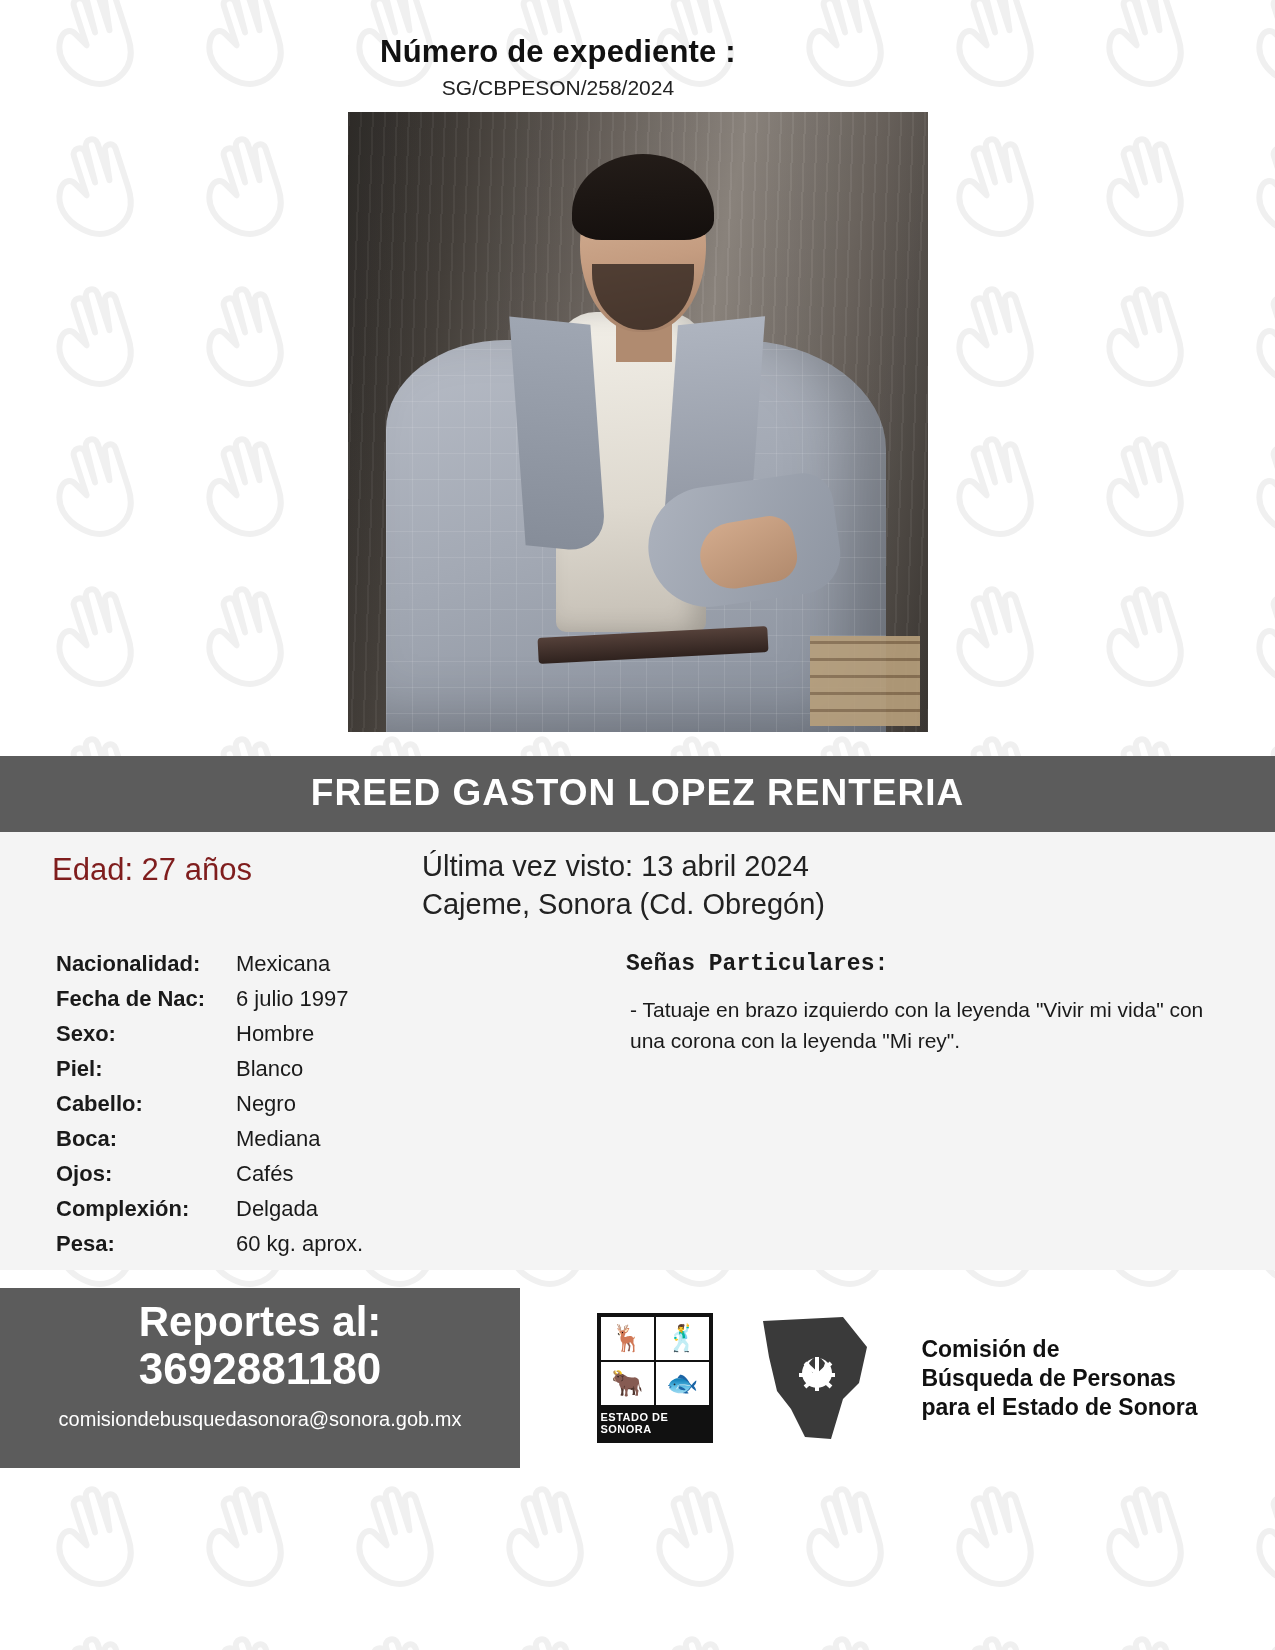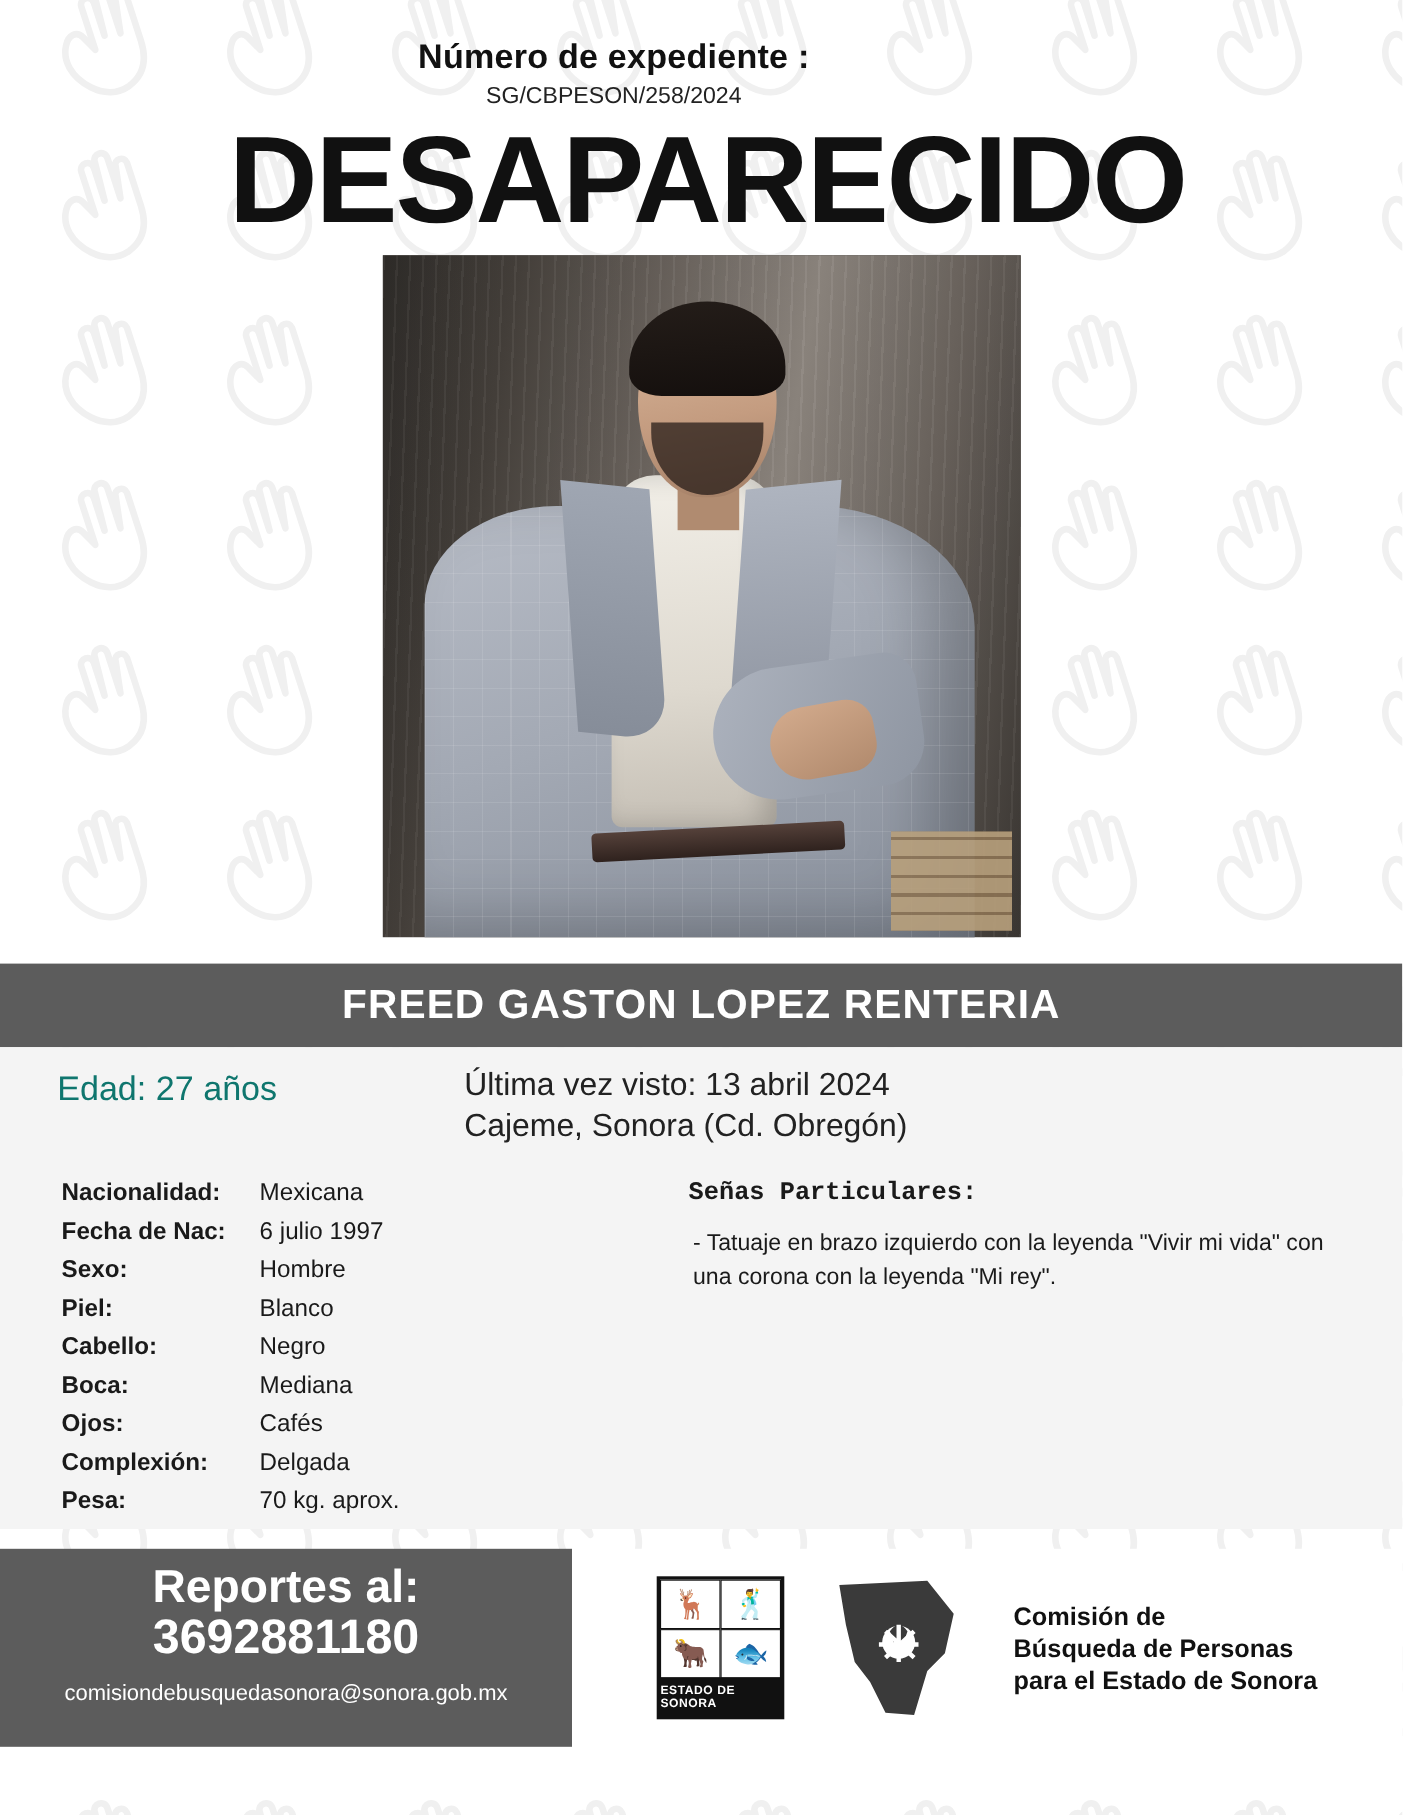--- a/index.html
+++ b/index.html
@@ -219,21 +219,21 @@
     background: #f4f4f4;
     padding: 16px 0 4px 0;
   }
   .row-top {
     display: flex;
     align-items: flex-start;
     padding: 0 0 0 52px;
   }
   .age {
     font-size: 31px;
-    color: #0f766e;
+    color: #7f1d1d;
     width: 370px;
     padding-top: 4px;
   }
   .lastseen {
     font-size: 29px;
     line-height: 1.3;
     color: #222;
   }
   .row-main {
     display: flex;
@@ -908,21 +908,20 @@
           <path d="M30 78 C18 66 16 52 22 42 C26 35 33 34 36 40 L42 52 L42 18 C42 11 52 11 52 18 L52 44 L54 14 C54 7 64 7 64 14 L64 46 L68 22 C68 16 77 16 77 22 L77 56 C77 72 70 82 58 86 C48 89 38 86 30 78 Z" fill="none" stroke="currentColor" stroke-width="5" stroke-linejoin="round"></path>
         </svg>
       </div>
     </div>
 
   <div class="content">
 
     <div class="header">
       <div class="exp-title">Número de expediente :</div>
       <div class="exp-number">SG/CBPESON/258/2024</div>
-      <h1 class="big-title">DESAPARECIDO</h1>
     </div>
 
     <div class="photo-wrap">
       <div class="photo-bg"></div>
       <div class="figure">
         <div class="suit"></div>
         <div class="shirt"></div>
         <div class="lapel-l"></div>
         <div class="lapel-r"></div>
         <div class="belt"></div>
@@ -977,21 +976,21 @@
           <div class="d-row">
             <div class="d-label">Ojos:</div>
             <div class="d-value">Cafés</div>
           </div>
           <div class="d-row">
             <div class="d-label">Complexión:</div>
             <div class="d-value">Delgada</div>
           </div>
           <div class="d-row">
             <div class="d-label">Pesa:</div>
-            <div class="d-value">70 kg. aprox.</div>
+            <div class="d-value">60 kg. aprox.</div>
           </div>
         </div>
 
         <div class="marks">
           <div class="marks-title">Señas Particulares:</div>
           <div class="marks-text">- Tatuaje en brazo izquierdo con la leyenda "Vivir mi vida" con una corona con la leyenda "Mi rey".</div>
         </div>
       </div>
     </div>
 

